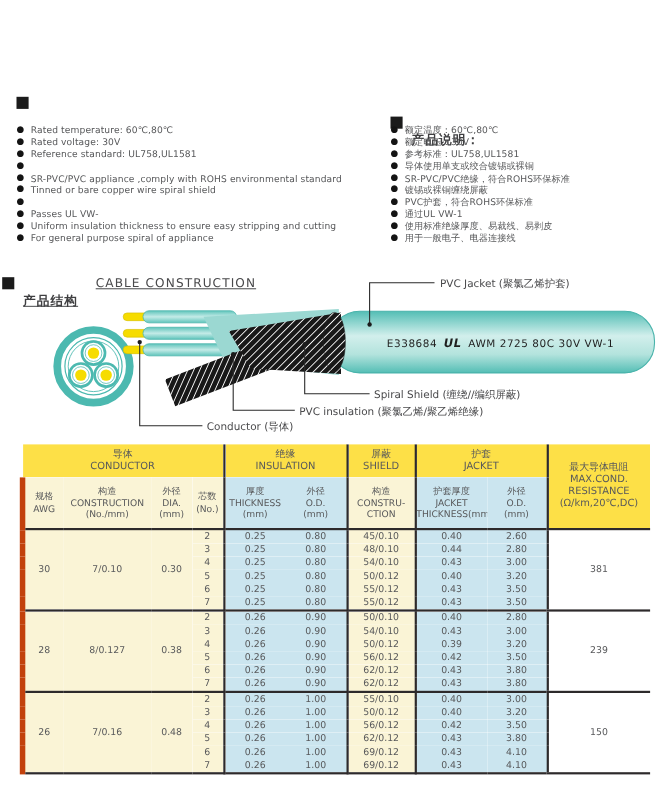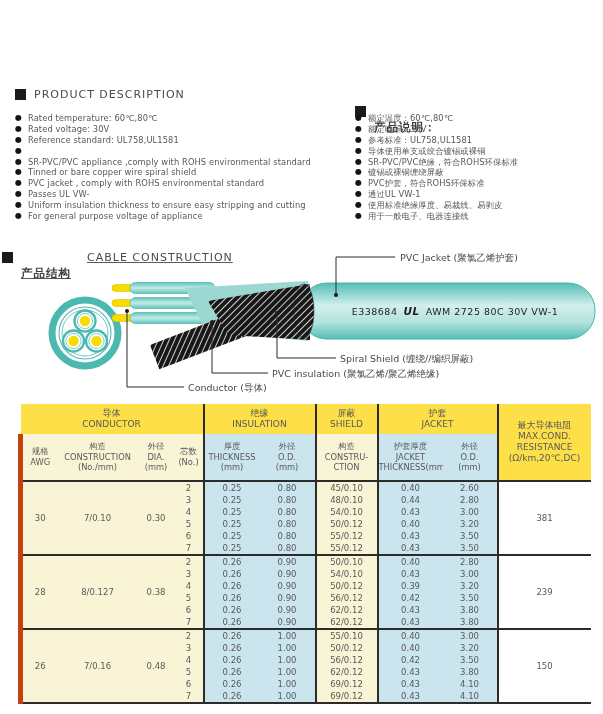--- a/index.html
+++ b/index.html
@@ -33,21 +33,20 @@
   
   #diagram{position:absolute;left:0;top:248px;}
   .dia-label{font-size:9.5px;fill:#4a4a4c;}
   .leader{stroke:#2b2b2b;stroke-width:1;fill:none;}
 </style>
 </head>
 <body>
 
 <div class="sec-head" style="left:15px;top:88px;">
   <span class="sq"></span>
-  <span class="sec-title">PRODUCT DESCRIPTION</span>
 </div>
 <div class="blist" style="left:15px;top:113px;">
     <div class="bullet-item">
       <span class="bullet">●</span>
       <span class="btxt">Rated temperature: 60℃,80℃</span>
     </div>
     <div class="bullet-item">
       <span class="bullet">●</span>
       <span class="btxt">Rated voltage: 30V</span>
     </div>
@@ -61,33 +60,32 @@
     <div class="bullet-item">
       <span class="bullet">●</span>
       <span class="btxt">SR-PVC/PVC appliance ,comply with ROHS environmental standard</span>
     </div>
     <div class="bullet-item">
       <span class="bullet">●</span>
       <span class="btxt">Tinned or bare copper wire spiral shield</span>
     </div>
     <div class="bullet-item">
       <span class="bullet">●</span>
-      <span class="btxt">PVC jacket , comply with ROHS environmental standard</span>
     </div>
     <div class="bullet-item">
       <span class="bullet">●</span>
       <span class="btxt">Passes UL VW-</span>
     </div>
     <div class="bullet-item">
       <span class="bullet">●</span>
       <span class="btxt">Uniform insulation thickness to ensure easy stripping and cutting</span>
     </div>
     <div class="bullet-item">
       <span class="bullet">●</span>
-      <span class="btxt">For general purpose voltage of appliance</span>
+      <span class="btxt">For general purpose spiral of appliance</span>
     </div>
   </div>
 
 <div class="sec-head" style="left:355px;top:88px;">
   <span class="sq"></span>
   <span class="sec-title-cn">产品说明：</span>
 </div>
 <div class="blist" style="left:355px;top:113px;">
     <div class="bullet-item">
       <span class="bullet">●</span>

